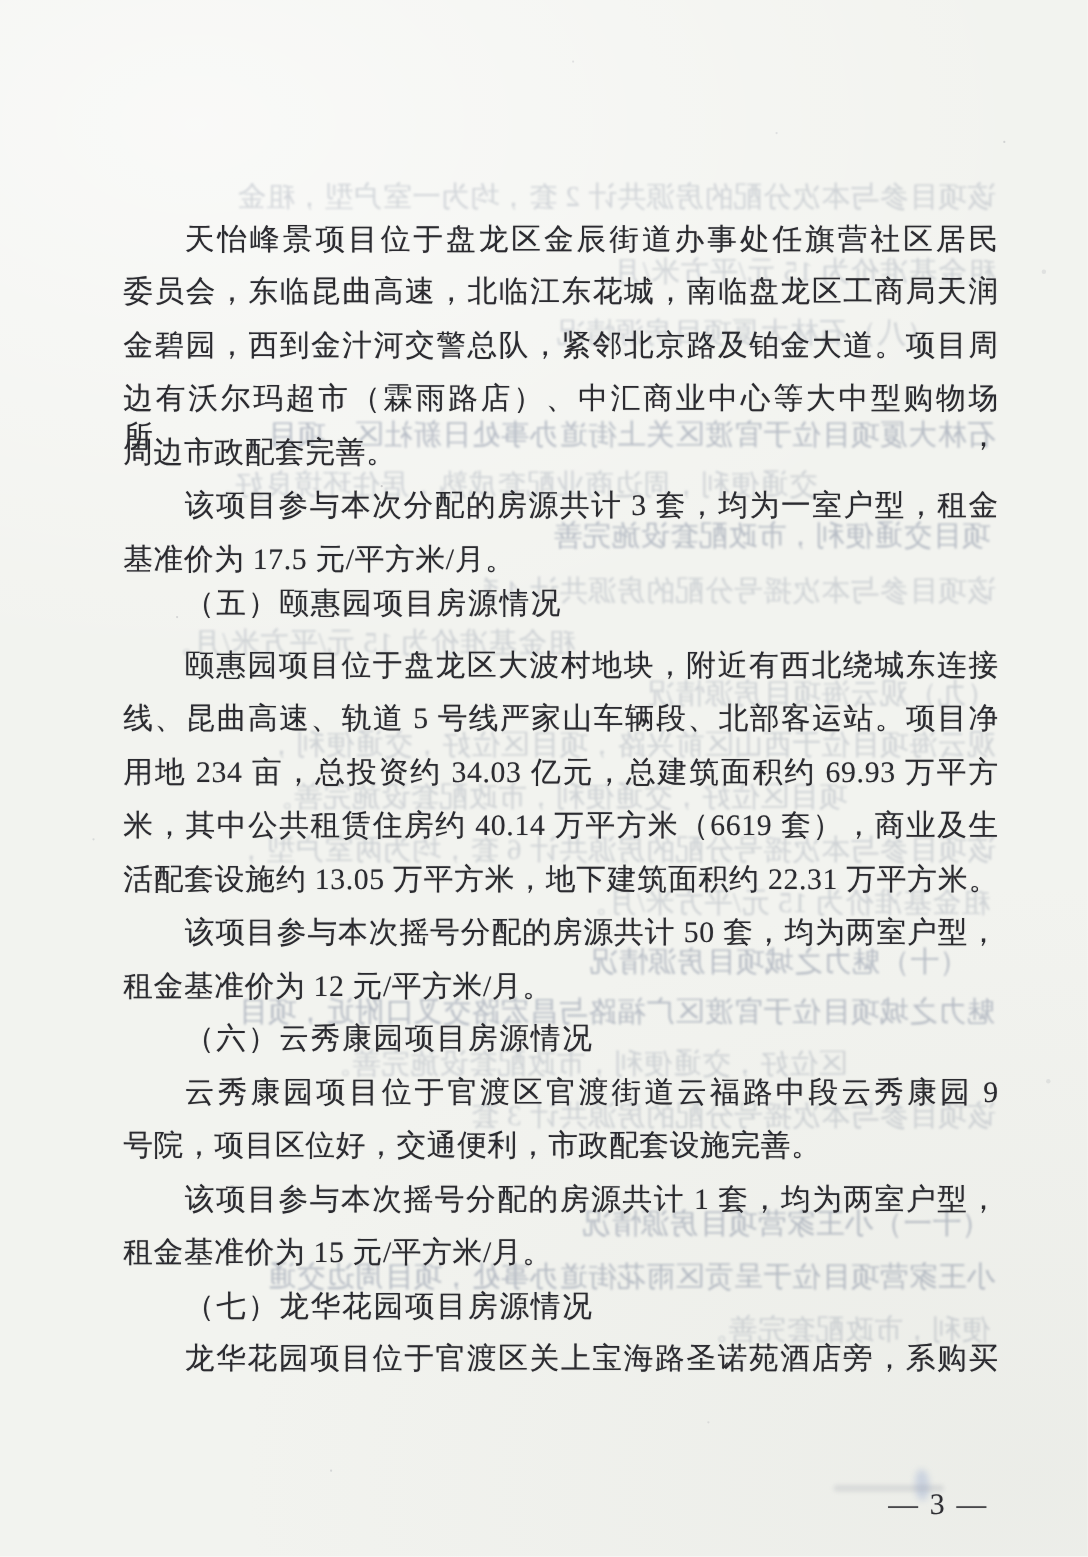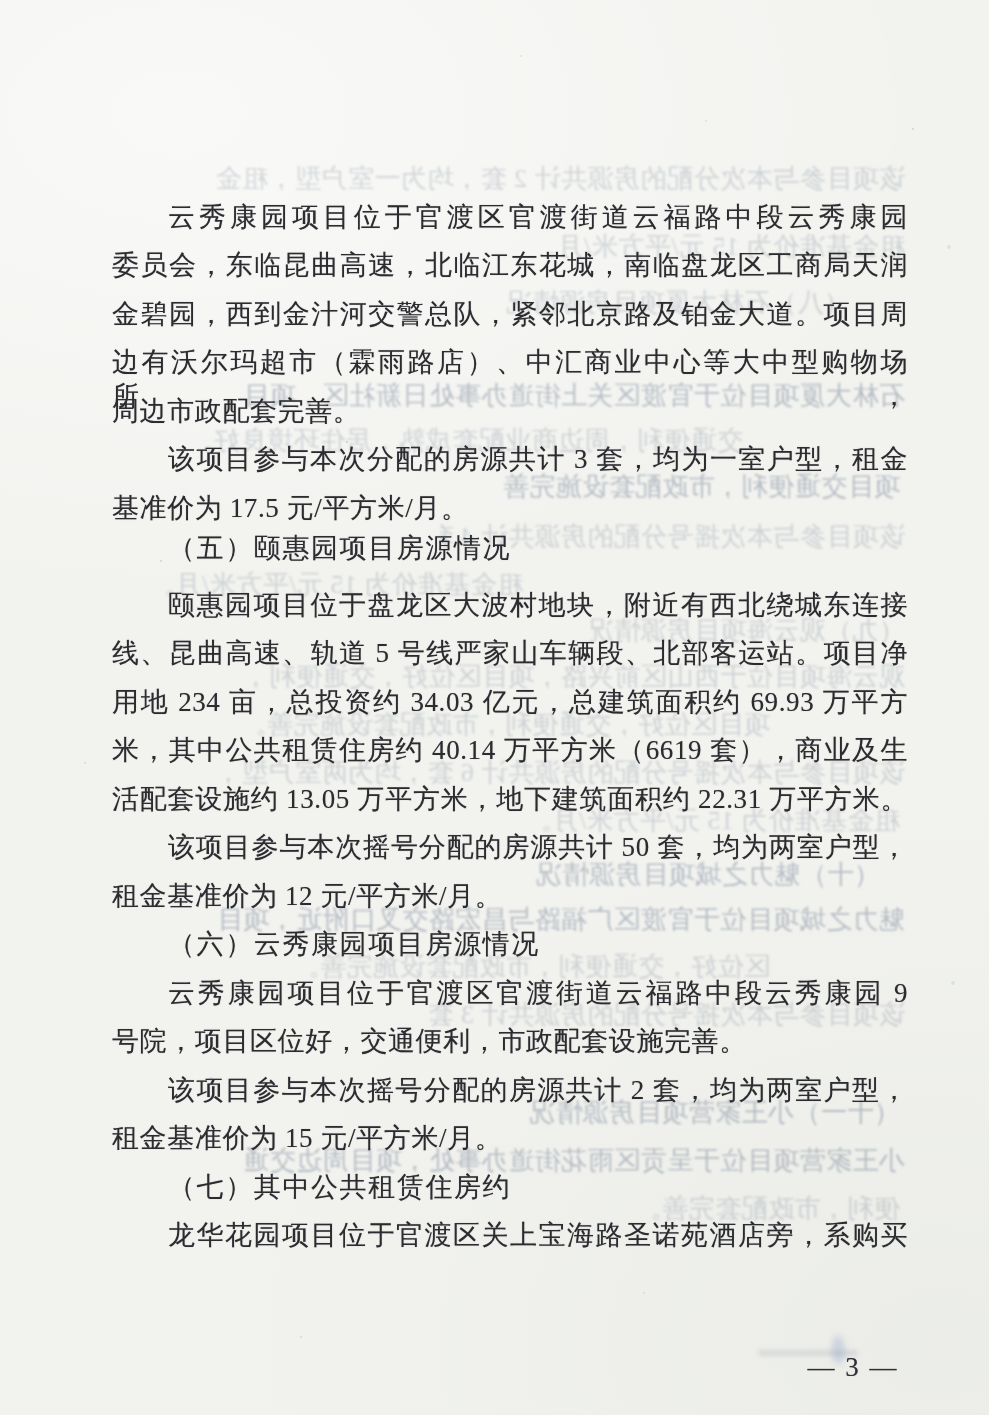--- a/index.html
+++ b/index.html
@@ -87,41 +87,41 @@
   <div class="bleed" style="top:758px;left:103px;width:802px">该项目参与本次摇号分配的房源共计 6 套，均为两室户型，</div>
   <div class="bleed" style="top:806px;left:480px;width:420px">租金基准价为 15 元/平方米/月。</div>
   <div class="bleed s" style="top:860px;left:460px;width:420px">（十）魅力之城项目房源情况</div>
   <div class="bleed s" style="top:905px;left:103px;width:802px">魅力之城项目位于官渡区广福路与昌宏路交叉口附近，项目</div>
   <div class="bleed" style="top:952px;left:250px;width:520px">区位好，交通便利，市政配套设施完善。</div>
   <div class="bleed" style="top:1000px;left:430px;width:475px">该项目参与本次摇号分配的房源共计 3 套，均为两室户型，</div>
   <div class="bleed s" style="top:1098px;left:430px;width:470px">（十一）小王家营项目房源情况</div>
   <div class="bleed s" style="top:1146px;left:103px;width:802px">小王家营项目位于呈贡区雨花街道办事处，项目周边交通</div>
   <div class="bleed" style="top:1194px;left:600px;width:300px">便利，市政配套完善。</div>
 
-  <div class="line ind fill" style="top:200px">云秀康园项目位于官渡区官渡街道云福路中段云秀康园</div>
+  <div class="line ind fill" style="top:200px">天怡峰景项目位于盘龙区金辰街道办事处任旗营社区居民</div>
   <div class="line fill" style="top:248px">委员会，东临昆曲高速，北临江东花城，南临盘龙区工商局天润</div>
   <div class="line fill" style="top:297px">金碧园，西到金汁河交警总队，紧邻北京路及铂金大道。项目周</div>
   <div class="line fill" style="top:345px">边有沃尔玛超市（霖雨路店）、中汇商业中心等大中型购物场所，</div>
   <div class="line" style="top:394px">周边市政配套完善。</div>
   <div class="line ind fill" style="top:442px">该项目参与本次分配的房源共计 3 套，均为一室户型，租金</div>
   <div class="line" style="top:491px">基准价为 17.5 元/平方米/月。</div>
   <div class="line ind head" style="top:531px">（五）颐惠园项目房源情况</div>
   <div class="line ind fill" style="top:588px">颐惠园项目位于盘龙区大波村地块，附近有西北绕城东连接</div>
   <div class="line fill" style="top:636px">线、昆曲高速、轨道 5 号线严家山车辆段、北部客运站。项目净</div>
   <div class="line fill" style="top:685px">用地 234 亩，总投资约 34.03 亿元，总建筑面积约 69.93 万平方</div>
   <div class="line fill" style="top:733px">米，其中公共租赁住房约 40.14 万平方米（6619 套），商业及生</div>
   <div class="line fill" style="top:782px">活配套设施约 13.05 万平方米，地下建筑面积约 22.31 万平方米。</div>
   <div class="line ind fill" style="top:830px">该项目参与本次摇号分配的房源共计 50 套，均为两室户型，</div>
   <div class="line" style="top:879px">租金基准价为 12 元/平方米/月。</div>
   <div class="line ind head" style="top:927px">（六）云秀康园项目房源情况</div>
   <div class="line ind fill" style="top:976px">云秀康园项目位于官渡区官渡街道云福路中段云秀康园 9</div>
   <div class="line" style="top:1024px">号院，项目区位好，交通便利，市政配套设施完善。</div>
-  <div class="line ind fill" style="top:1073px">该项目参与本次摇号分配的房源共计 2 套，均为两室户型，</div>
+  <div class="line ind fill" style="top:1073px">该项目参与本次摇号分配的房源共计 1 套，均为两室户型，</div>
   <div class="line" style="top:1121px">租金基准价为 15 元/平方米/月。</div>
-  <div class="line ind head" style="top:1170px">（七）其中公共租赁住房约</div>
+  <div class="line ind head" style="top:1170px">（七）龙华花园项目房源情况</div>
   <div class="line ind fill" style="top:1218px">龙华花园项目位于官渡区关上宝海路圣诺苑酒店旁，系购买</div>
 
   <div class="pagenum">— 3 —</div>
 
   <div class="speckles"></div>
   <div class="smudge"></div>
   <div class="smudge2"></div>
 </div>
 
 </body></html>

